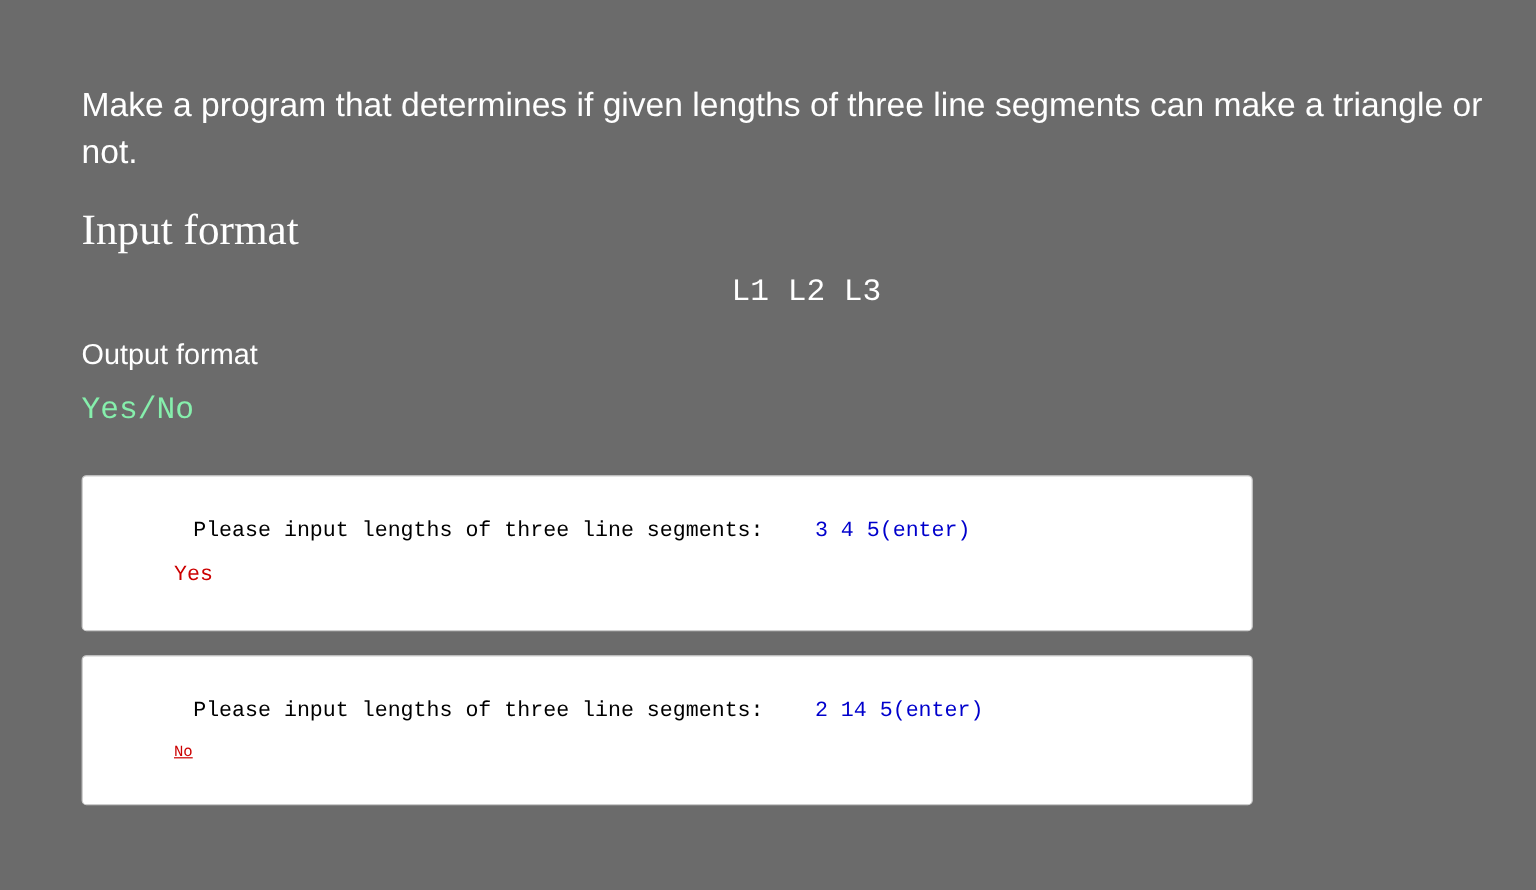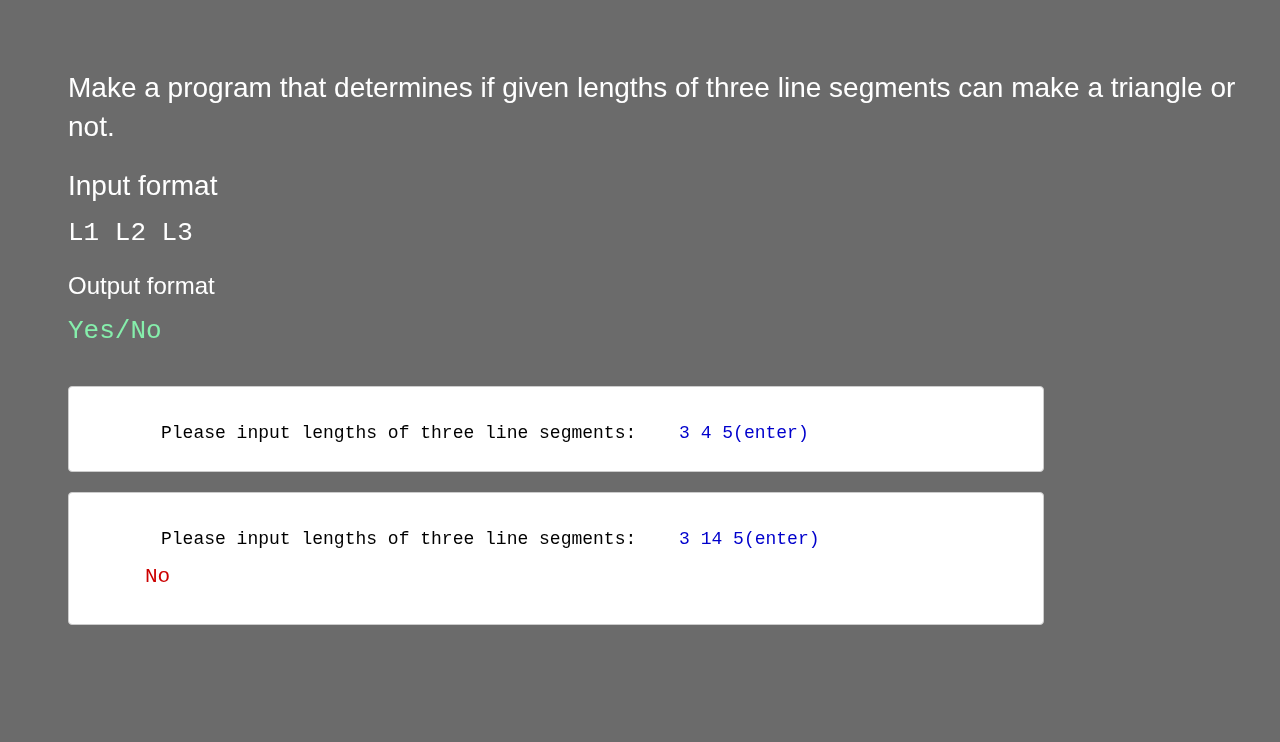--- a/index.html
+++ b/index.html
@@ -19,31 +19,32 @@
 
     .problem-description {
       font-size: 28px;
       line-height: 1.4;
       margin-bottom: 24px;
       font-family: Arial, sans-serif;
       font-weight: normal;
     }
 
     .section-heading {
-      font-size: 28px;
-      font-family: Liberation Sans, sans-serif;
+      font-size: 36px;
+      font-family: Liberation Serif, serif;
       font-weight: normal;
       margin-bottom: 16px;
     }
 
     .format-line {
       font-family: 'Courier New', Courier, monospace;
       font-size: 26px;
       margin-bottom: 24px;
       color: #ffffff;
+      text-align: center;
     }
 
     .output-heading {
       font-size: 24px;
       font-family: Arial, sans-serif;
       font-weight: normal;
       margin-bottom: 16px;
     }
 
     .output-format-line {
@@ -75,41 +76,43 @@
     }
 
     .example-output-yes {
       font-family: 'Courier New', Courier, monospace;
       font-size: 18px;
       color: #cc0000;
     }
 
     .example-output-no {
       font-family: 'Courier New', Courier, monospace;
-      font-size: 21px;
+      font-size: 13px;
       color: #cc0000;
+      text-decoration: underline;
     }
   </style>
 </head>
 <body>
 
 <p class="problem-description">Make a program that determines if given lengths of three line segments can make a triangle or not.</p>
 
 <h2 class="section-heading">Input format</h2>
 
 <p class="format-line">L1      L2      L3</p>
 
 <h2 class="output-heading">Output format</h2>
 
 <p class="output-format-line">Yes/No</p>
 
 <div class="example-box">
   <div class="example-prompt">
     <span>Please input lengths of three line segments:  </span><span class="user-input">3 4 5(enter)</span>
   </div>
+  <div class="example-output-yes">Yes</div>
 </div>
 
 <div class="example-box">
   <div class="example-prompt">
-    <span>Please input lengths of three line segments:  </span><span class="user-input">3 14 5(enter)</span>
+    <span>Please input lengths of three line segments:  </span><span class="user-input">2 14 5(enter)</span>
   </div>
   <div class="example-output-no">No</div>
 </div>
 
 </body></html>

